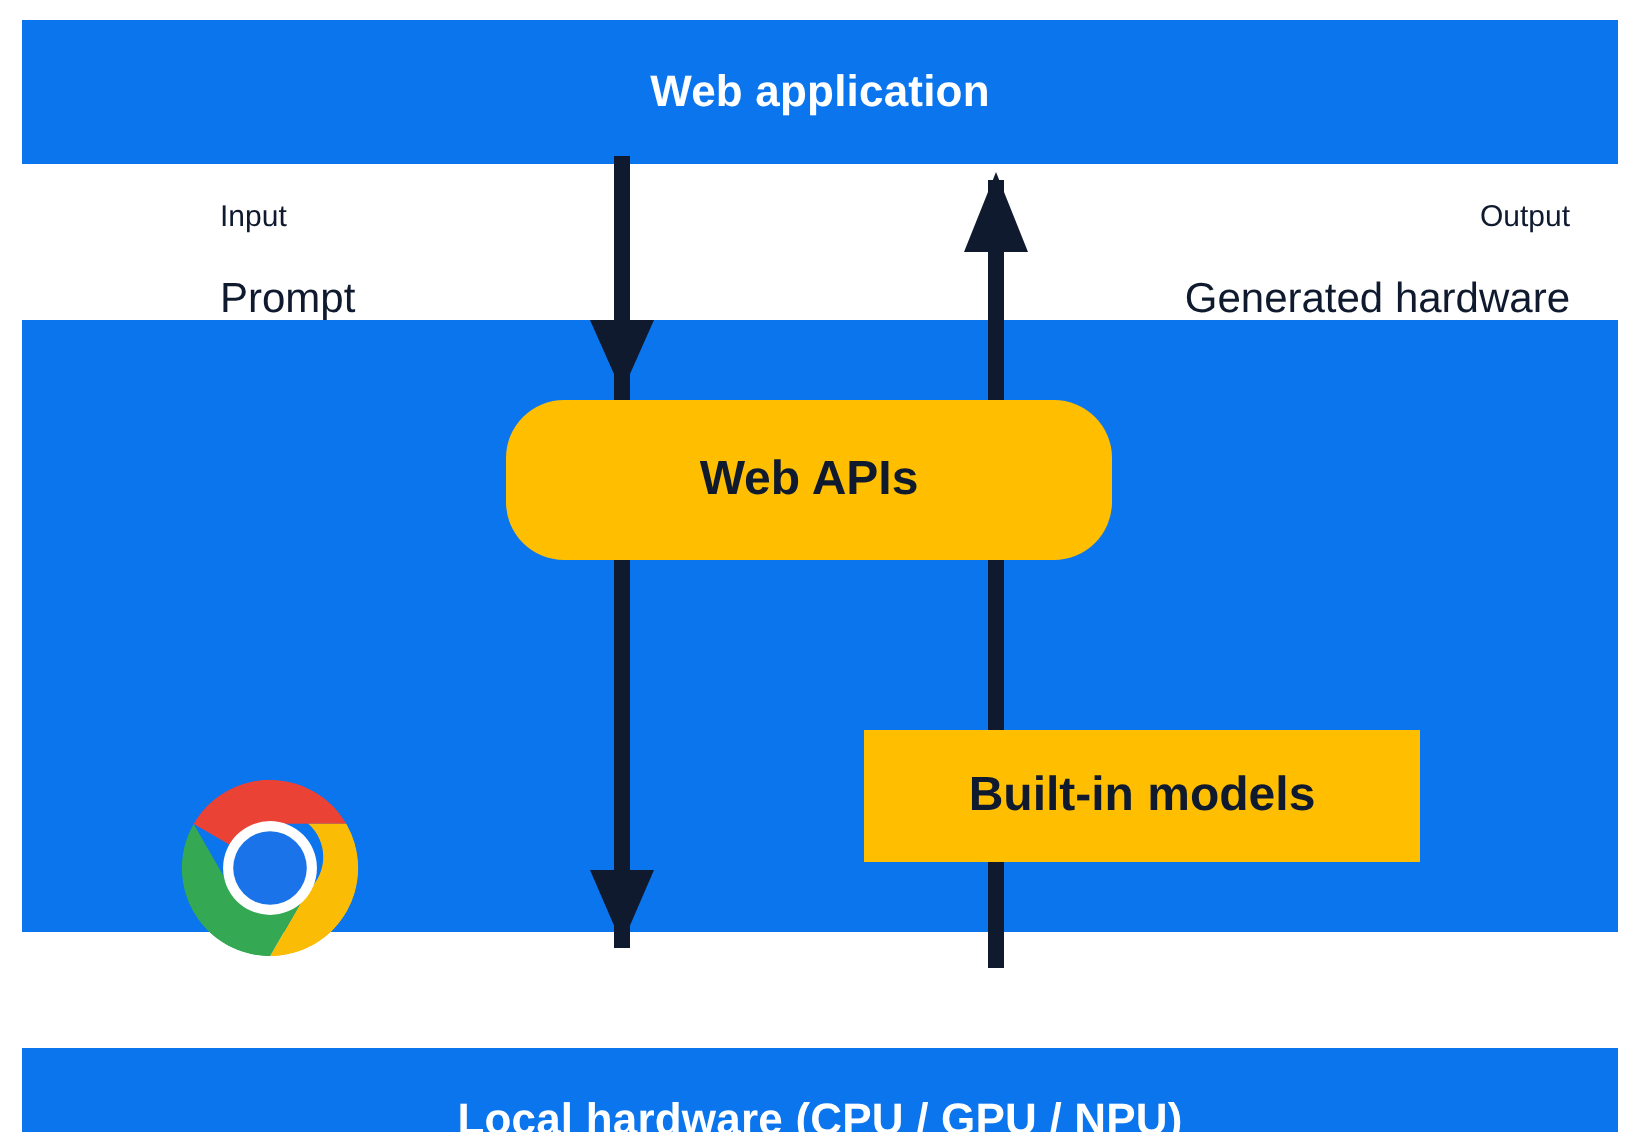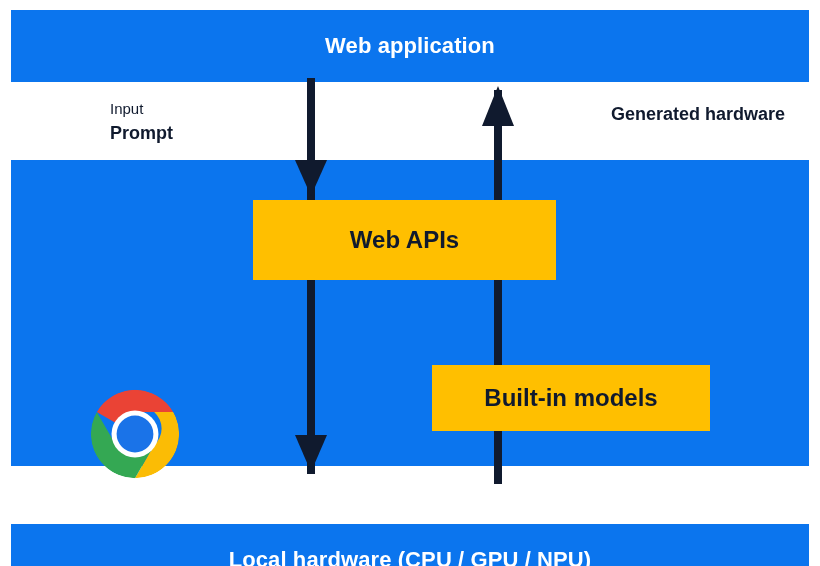--- a/index.html
+++ b/index.html
@@ -72,24 +72,24 @@
     right: 35px;
     top: 99px;
     text-align: right;
   }
   .io-kind {
     font-size: 15px;
     font-weight: normal;
     display: block;
   }
   .io-value {
-    font-size: 18px;
-    font-weight: bold;
+    font-size: 21px;
+    font-weight: normal;
     display: block;
-    margin-top: 4px;
+    margin-top: 19px;
   }
 
   
   .arrow {
     position: absolute;
     pointer-events: none;
   }
   #arrow-down-input {
     left: 292px;
     top: 78px;
@@ -110,20 +110,21 @@
     display: flex;
     align-items: center;
     justify-content: center;
     text-align: center;
   }
   #box-web-apis {
     left: 253px;
     top: 200px;
     width: 303px;
     height: 80px;
+    border-radius: 29px;
   }
   #box-builtin {
     left: 432px;
     top: 317px;
     width: 278px;
     height: 66px;
     margin-top: 48px;
   }
   .box-label {
     color: #101a2e;
@@ -161,20 +162,21 @@
   <div class="band" id="band-web-application">
     <span class="band-title">Web application</span>
   </div>
 
   <div class="io-label" id="io-input">
     <span class="io-kind">Input</span>
     <span class="io-value">Prompt</span>
   </div>
 
   <div class="io-label" id="io-output">
+    <span class="io-kind">Output</span>
     <span class="io-value">Generated hardware</span>
   </div>
 
   <div class="band" id="band-browser">
 
     <div id="chrome-logo">
       <svg viewBox="0 0 100 100" width="92" height="92" aria-hidden="true">
         <defs>
           <clipPath id="clipOuter">
             <circle cx="50" cy="50" r="48"></circle>

